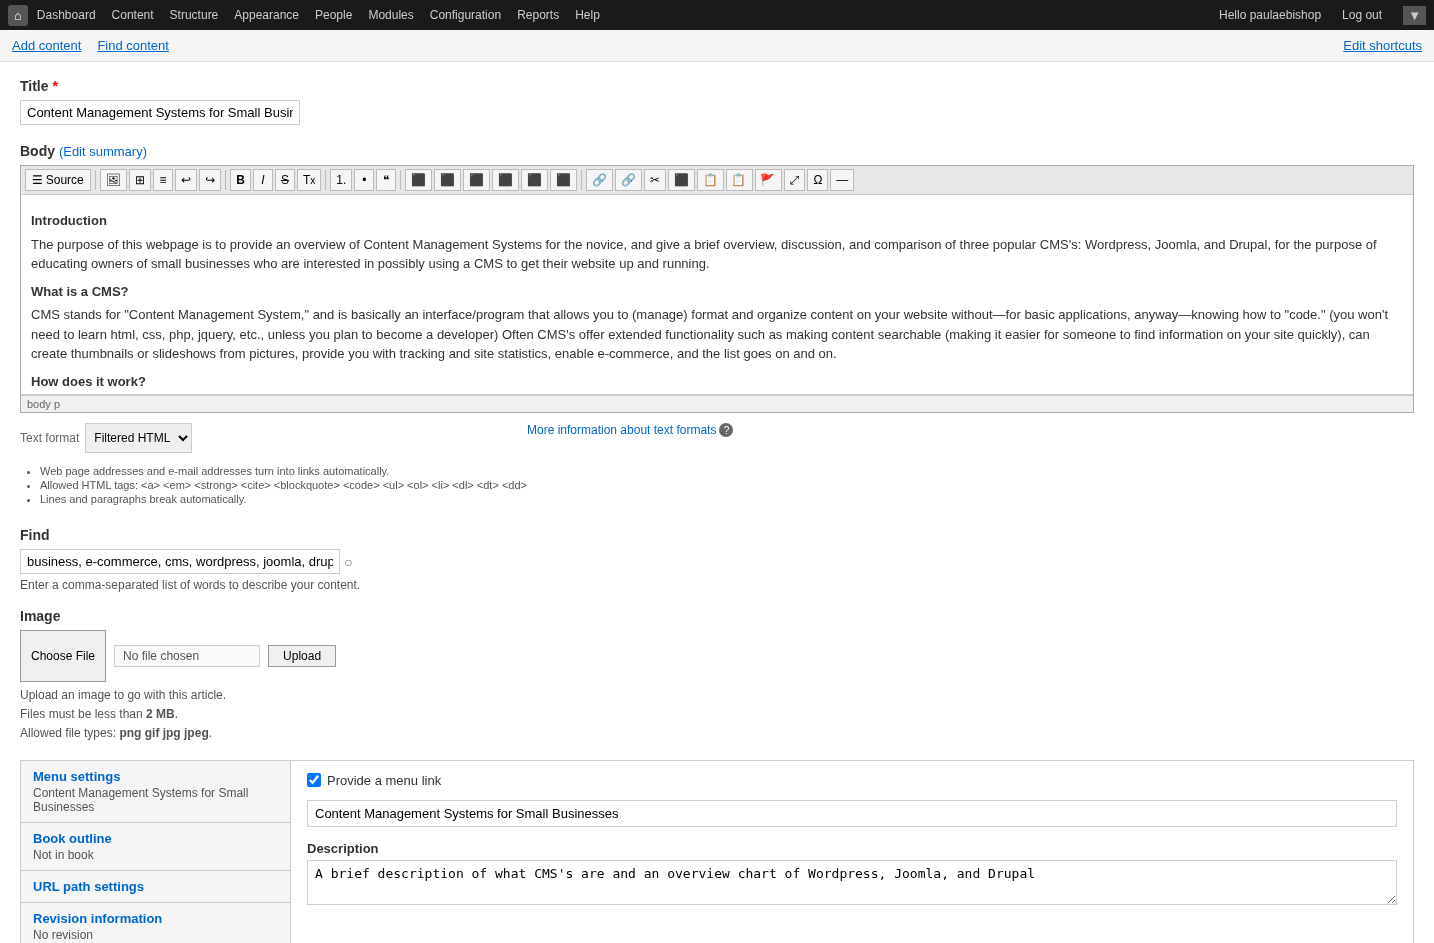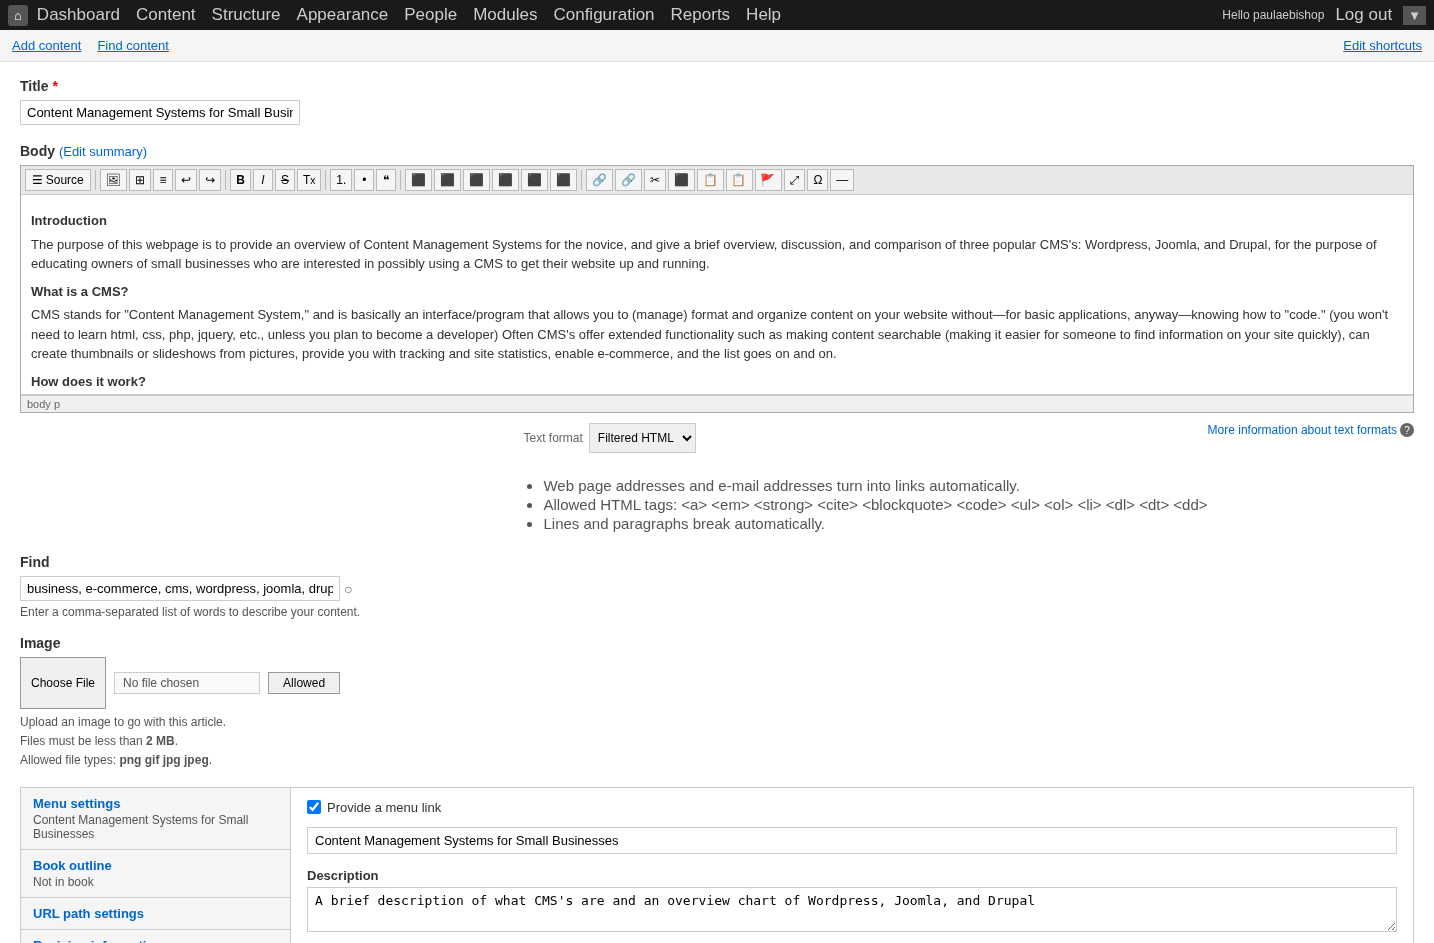--- a/index.html
+++ b/index.html
@@ -9,34 +9,34 @@
     .top-nav {
       background: #1a1a1a;
       color: #ccc;
       display: flex;
       align-items: center;
       height: 30px;
       padding: 0 8px;
       justify-content: space-between;
     }
     .top-nav-left { display: flex; align-items: center; gap: 2px; }
-    .top-nav-right { display: flex; align-items: center; gap: 4px; font-size: 12px; color: #ccc; }
+    .top-nav-right { display: flex; align-items: center; gap: 14px; font-size: 12px; color: #ccc; }
     .nav-home {
       background: #555;
       border-radius: 3px;
       padding: 3px 6px;
       color: #fff;
       font-size: 13px;
       cursor: pointer;
     }
     .nav-item {
       color: #ccc;
       padding: 4px 7px;
       cursor: pointer;
-      font-size: 17px;
+      font-size: 12px;
       text-decoration: none;
     }
     .nav-dropdown {
       background: #555;
       border: none;
       color: #ccc;
       padding: 2px 5px;
       cursor: pointer;
       font-size: 13px;
     }
@@ -132,33 +132,33 @@
       padding: 2px 6px;
       font-size: 11px;
       color: #666;
       display: flex;
       align-items: center;
     }
 
     
     .text-format-row {
       display: flex;
-      justify-content: flex-end;
+      justify-content: flex-start;
       align-items: flex-start;
       margin-top: 6px;
       padding: 4px 0;
     }
     .text-format-left { display: flex; flex-direction: column; gap: 4px; }
     .text-format-label { font-size: 12px; color: #666; }
     .text-format-select {
       padding: 6px 4px;
       font-size: 12px;
       border: 1px solid #ccc;
     }
-    .format-hints { list-style: disc; padding-left: 20px; font-size: 15px; color: #555; margin-top: 20px; }
+    .format-hints { list-style: disc; padding-left: 20px; font-size: 11px; color: #555; margin-top: 8px; }
     .format-hints li { margin-bottom: 2px; }
     .more-info-link { font-size: 12px; color: #0066cc; cursor: pointer; display: flex; align-items: center; gap: 3px; }
     .help-icon {
       width: 14px; height: 14px; border-radius: 50%;
       background: #666; color: #fff; font-size: 10px;
       display: inline-flex; align-items: center; justify-content: center;
     }
 
     
     .tags-section { margin-top: 16px; }
@@ -364,21 +364,21 @@
     </div>
     <div class="tags-hint">Enter a comma-separated list of words to describe your content.</div>
   </div>
 
   
   <div class="image-section">
     <div class="field-label">Image</div>
     <div class="file-input-row">
       <button class="choose-file-btn">Choose File</button>
       <span class="no-file-text">No file chosen</span>
-      <button class="upload-btn">Allowed</button>
+      <button class="upload-btn">Upload</button>
     </div>
     <div class="image-hints">
       <div>Upload an image to go with this article.</div>
       <div>Files must be less than <b>2 MB</b>.</div>
       <div>Allowed file types: <b>png gif jpg jpeg</b>.</div>
     </div>
   </div>
 
   
   <div class="bottom-panels">

